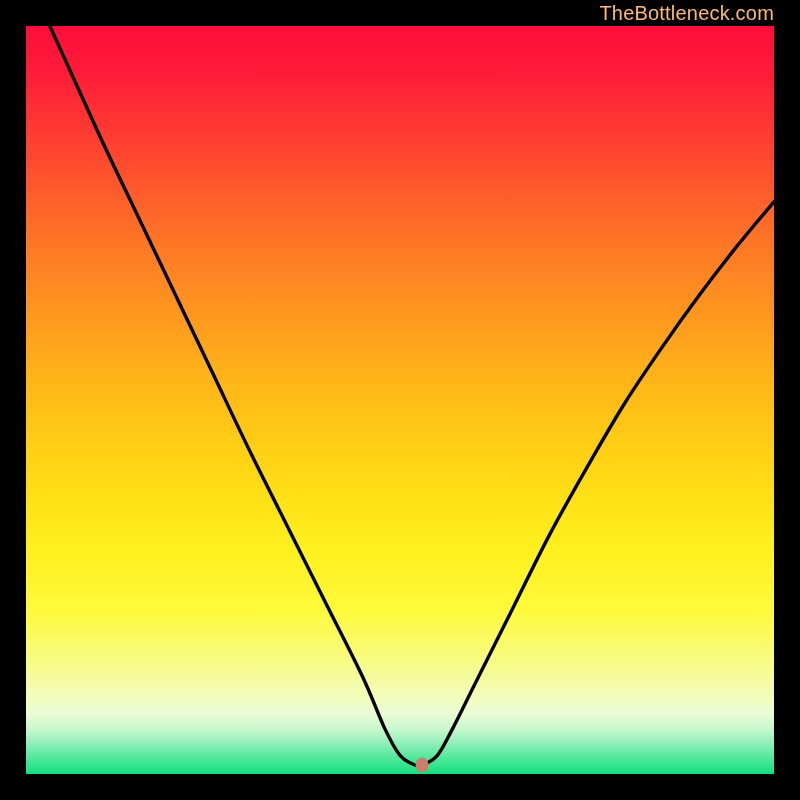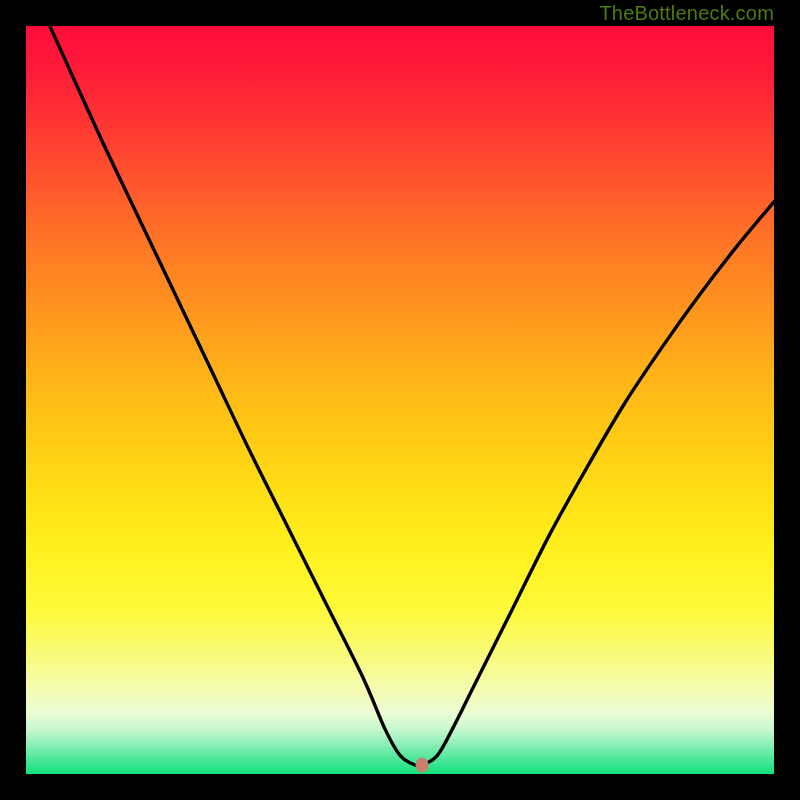--- a/index.html
+++ b/index.html
@@ -49,21 +49,21 @@
       #c8f7ce 94%,
       #8cefb6 96%,
       #4ce799 98%,
       #12df7e 100%
     );
   }
   .watermark {
     position: absolute;
     top: 2px;
     right: 26px;
-    color: #4d7c0f;
+    color: #fdba74;
     font-size: 20px;
     font-weight: 500;
     letter-spacing: 0.2px;
     z-index: 5;
     margin-left: 31px;
   }
   .curve {
     position: absolute;
     inset: 0;
     width: 748px;

